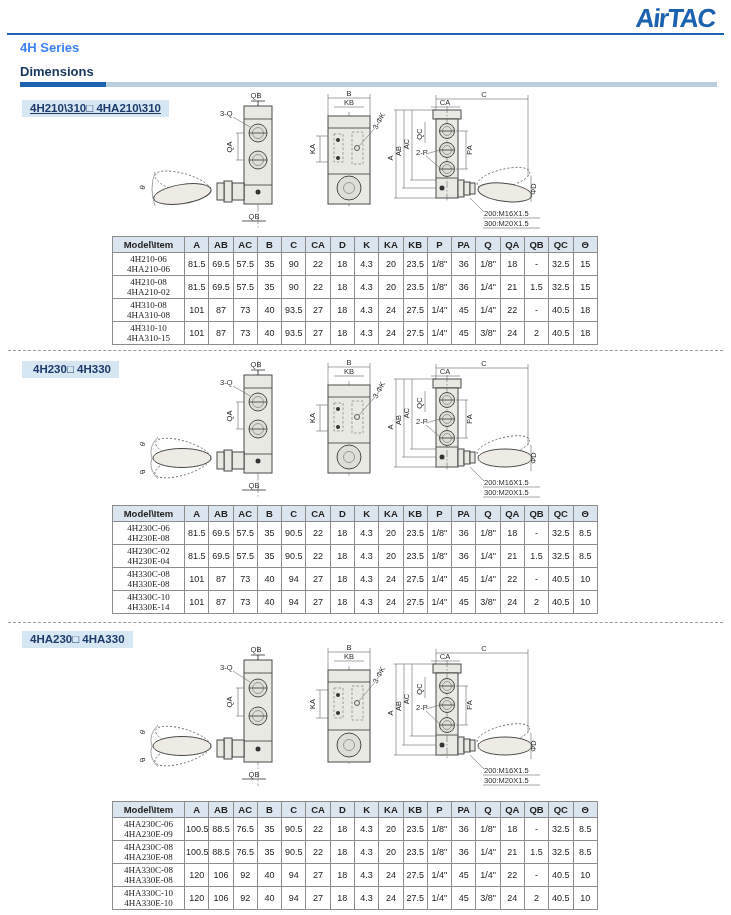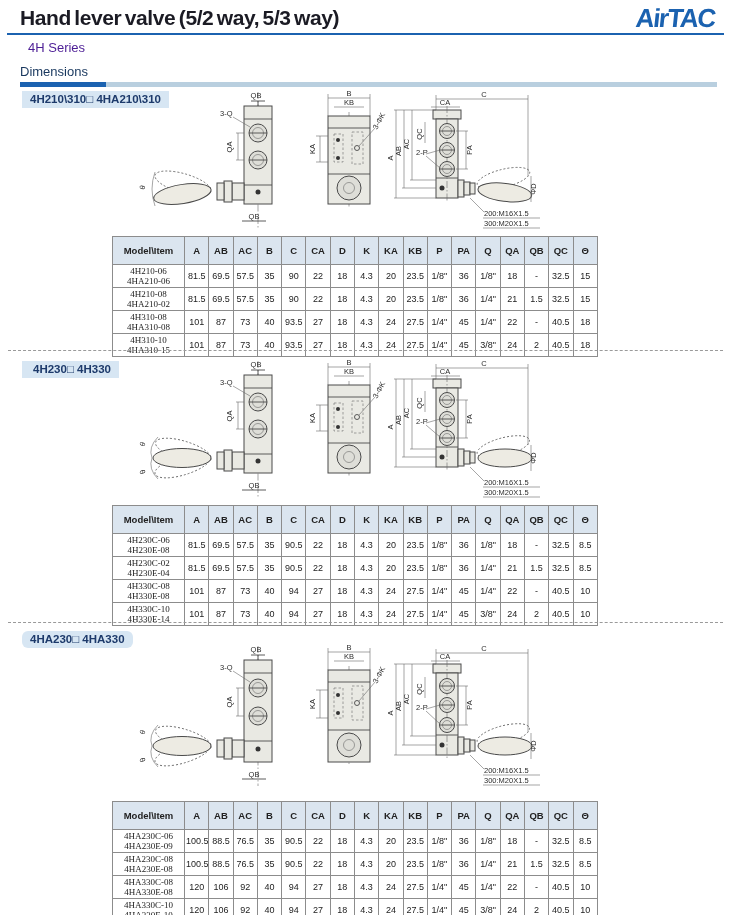--- a/index.html
+++ b/index.html
@@ -5,34 +5,34 @@
   * { margin:0; padding:0; box-sizing:border-box; }
   html,body { background:#fff; }
   body { font-family:"Liberation Sans", sans-serif; }
   .page { position:relative; width:731px; height:915px; background:#fff; overflow:hidden; }
 
   .page-title { position:absolute; left:20px; top:6px; font-size:21px; font-weight:bold;
                 color:#1b1b24; letter-spacing:-0.4px; word-spacing:-2px; }
   .logo { position:absolute; right:16px; top:3px; font-size:26px; font-weight:bold;
           color:#1b62b0; letter-spacing:-1.5px; transform:skewX(-6deg); }
   .header-rule { position:absolute; left:7px; right:7px; top:33px; height:2px; background:#1b62b0; }
-  .series-title { position:absolute; left:28px; top:40px; font-size:13px; font-weight:normal; color:#4c1d95; }
-  .dim-title { position:absolute; left:20px; top:64px; font-size:13px; font-weight:normal; color:#17365d; }
+  .series-title { position:absolute; left:20px; top:40px; font-size:13px; font-weight:bold; color:#3b82f6; }
+  .dim-title { position:absolute; left:20px; top:64px; font-size:13px; font-weight:bold; color:#17365d; }
   .dim-bar { position:absolute; left:20px; top:82px; width:697px; height:5px; background:#b9cfdf; }
   .dim-bar .dark { display:block; width:86px; height:5px; background:#1b62b0; }
 
   .chip { position:absolute; background:#d7e6f3; color:#1d3a6b; font-weight:bold;
           font-size:11.5px; padding:2px 8px 3px 8px; white-space:nowrap; }
   .sep { position:absolute; left:8px; right:8px; height:0; border-top:1px dashed #9a9a9a; }
 
   table.dim { position:absolute; left:112px; width:486px; border-collapse:collapse;
               table-layout:fixed; font-size:9px; color:#222; text-align:center;
               background:#fff; }
   table.dim th, table.dim td { border:1px solid #8c8c8c; overflow:hidden; }
-  table.dim th { background:#dbe5ef; font-weight:bold; font-size:9.5px; height:28px; padding:1px 0; }
+  table.dim th { background:#dbe5ef; font-weight:bold; font-size:9.5px; height:16px; padding:1px 0; }
   table.dim th:first-child, table.dim td:first-child { width:72px; }
   table.dim td { height:23px; padding:0 1px; line-height:1.15; }
   table.dim td.model div { font-size:9px;font-family:Liberation Serif, serif; }
 
   svg.drawing { position:absolute; left:128px; overflow:visible; }
   svg text { font-size:7.5px; fill:#2c2c2c; font-family:"Liberation Sans", sans-serif; }
   .tm { text-anchor:middle; }
   .ln { stroke:#4a4a4a; stroke-width:0.9; fill:none; }
   .dl { stroke:#6a6a6a; stroke-width:0.6; fill:none; }
   .bodyf { fill:#e9e9e3; stroke:#4a4a4a; stroke-width:1; }
@@ -41,30 +41,29 @@
   .leverd{ fill:none; stroke:#5a5a5a; stroke-width:0.8; stroke-dasharray:2 2; }
   .dash  { stroke-dasharray:2.5 2; }
   .cdash { stroke:#6a6a6a; stroke-width:0.6; fill:none; stroke-dasharray:7 2 1.5 2; }
   .dot   { fill:#333; stroke:none; }
 </style>
 </head>
 <body>
 
 <div class="page">
 
-  <div class="page-title">Hand lever valve (5/2 way, 5/3 way)</div>
   <div class="logo">AirTAC</div>
   <div class="header-rule"></div>
   <div class="series-title">4H Series</div>
   <div class="dim-title">Dimensions</div>
   <div class="dim-bar">
       <span class="dark"></span>
     </div>
 
-  <div class="chip" style="left:22px; top:91px;">4H210\310□ 4HA210\310</div>
+  <div class="chip" style="left:22px; top:100px;text-decoration:underline;">4H210\310□ 4HA210\310</div>
 
   <svg class="drawing" style="top:88px;" width="492" height="148" viewBox="0 0 492 148">
 
     <g>
       <line class="cdash" x1="130" y1="4" x2="130" y2="140"></line>
       <rect class="bodyf" x="116" y="18" width="28" height="98"></rect>
       <line class="ln" x1="116" y1="31" x2="144" y2="31"></line>
       <line class="ln" x1="116" y1="97" x2="144" y2="97"></line>
       <line class="ln" x1="123" y1="13" x2="137" y2="13"></line>
         <line class="ln" x1="130" y1="13" x2="130" y2="18"></line>
@@ -526,21 +525,21 @@
           <td>24</td>
           <td>2</td>
           <td>40.5</td>
           <td>10</td>
         </tr>
       </tbody>
   </table>
 
   <div class="sep" style="top:622px;"></div>
 
-  <div class="chip" style="left:22px; top:631px;border-radius:6px;">4HA230□ 4HA330</div>
+  <div class="chip" style="left:22px; top:631px;">4HA230□ 4HA330</div>
 
   <svg class="drawing" style="top:642px;" width="492" height="152" viewBox="0 0 492 152">
     <g>
       <line class="cdash" x1="130" y1="4" x2="130" y2="144"></line>
       <rect class="bodyf" x="116" y="18" width="28" height="102"></rect>
       <line class="ln" x1="116" y1="31" x2="144" y2="31"></line>
       <line class="ln" x1="116" y1="99" x2="144" y2="99"></line>
       <line class="ln" x1="123" y1="13" x2="137" y2="13"></line>
         <line class="ln" x1="130" y1="13" x2="130" y2="18"></line>
       <text class="tm" x="128" y="10">QB</text>

